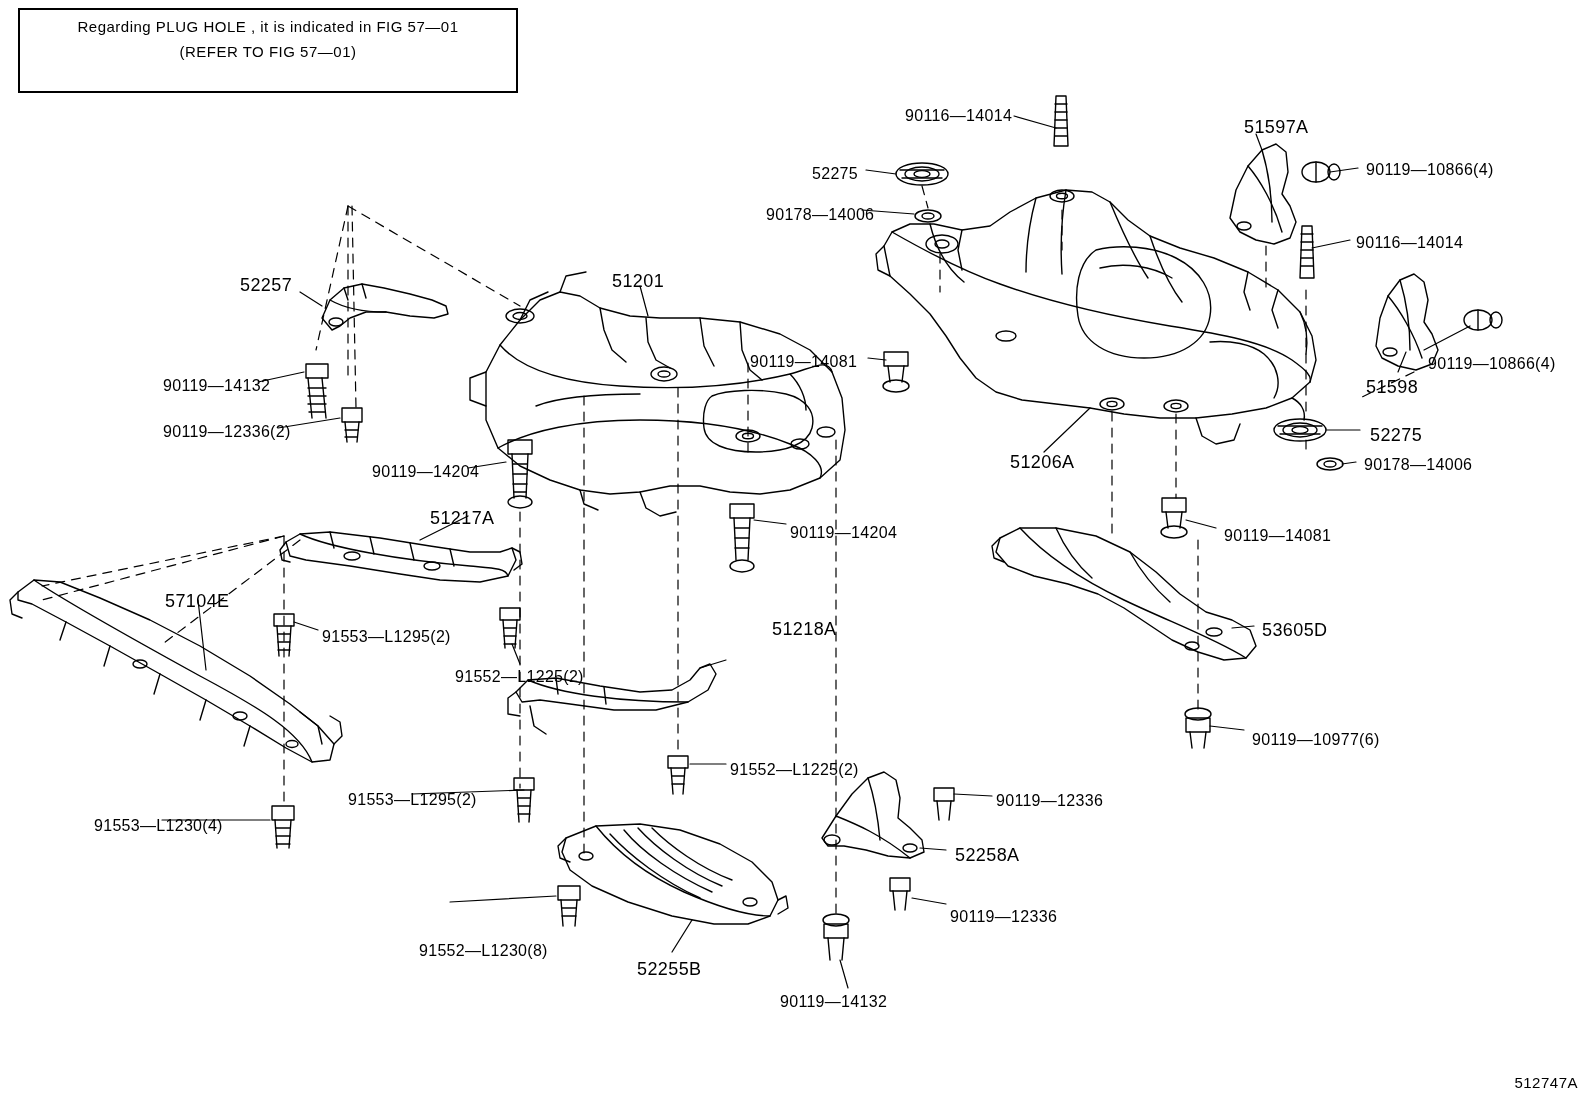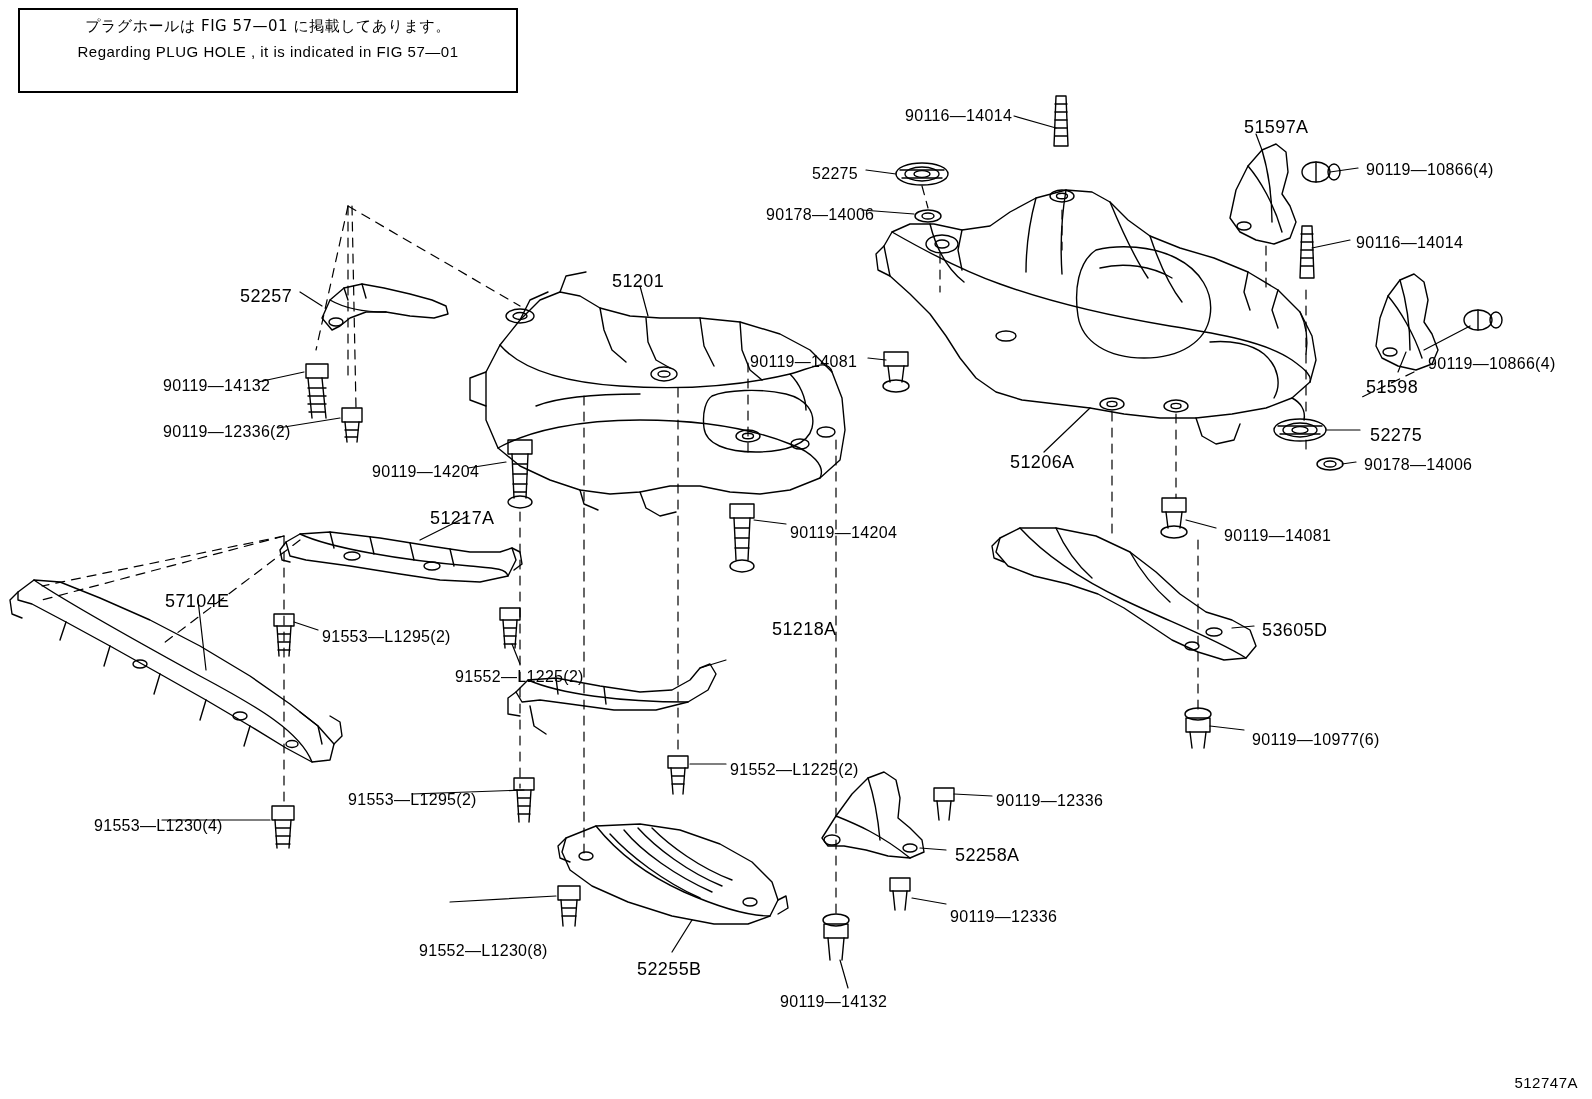--- a/index.html
+++ b/index.html
@@ -436,32 +436,32 @@
         <path d="M1306,440 L1306,456"></path>
         <path d="M922,186 L928,208"></path>
         <path d="M1266,246 L1266,292"></path>
         <path d="M1414,372 L1360,398"></path>
         <path d="M940,254 L940,292"></path>
       </g>
     </g>
   </svg>
 
   <div class="note-box">
-    <div class="line jp">プラグホールは FIG 57—01 に掲載してあります。</div>
     <div class="line">Regarding  PLUG  HOLE , it is indicated in FIG  57—01</div>
+    <div class="line">(REFER TO FIG 57—01)</div>
   </div>
 
   <div id="labels-layer">
       <div class="lbl" style="left: 905px; top: 107px;">90116—14014</div>
       <div class="lbl big" style="left: 1216px; top: 118px; margin-left: 28px;">51597A</div>
       <div class="lbl" style="left: 812px; top: 165px;">52275</div>
       <div class="lbl" style="left: 1366px; top: 161px;">90119—10866(4)</div>
       <div class="lbl" style="left: 766px; top: 206px;">90178—14006</div>
       <div class="lbl" style="left: 1356px; top: 234px;">90116—14014</div>
-      <div class="lbl big" style="left: 240px; top: 287px;">52257</div>
+      <div class="lbl big" style="left: 240px; top: 276px;">52257</div>
       <div class="lbl big" style="left: 612px; top: 272px;">51201</div>
       <div class="lbl" style="left: 1428px; top: 355px;">90119—10866(4)</div>
       <div class="lbl big" style="left: 1366px; top: 378px;">51598</div>
       <div class="lbl" style="left: 750px; top: 353px;">90119—14081</div>
       <div class="lbl" style="left: 163px; top: 377px;">90119—14132</div>
       <div class="lbl" style="left: 163px; top: 423px;">90119—12336(2)</div>
       <div class="lbl big" style="left: 1370px; top: 426px;">52275</div>
       <div class="lbl big" style="left: 1010px; top: 453px;">51206A</div>
       <div class="lbl" style="left: 372px; top: 463px;">90119—14204</div>
       <div class="lbl" style="left: 1364px; top: 456px;">90178—14006</div>

